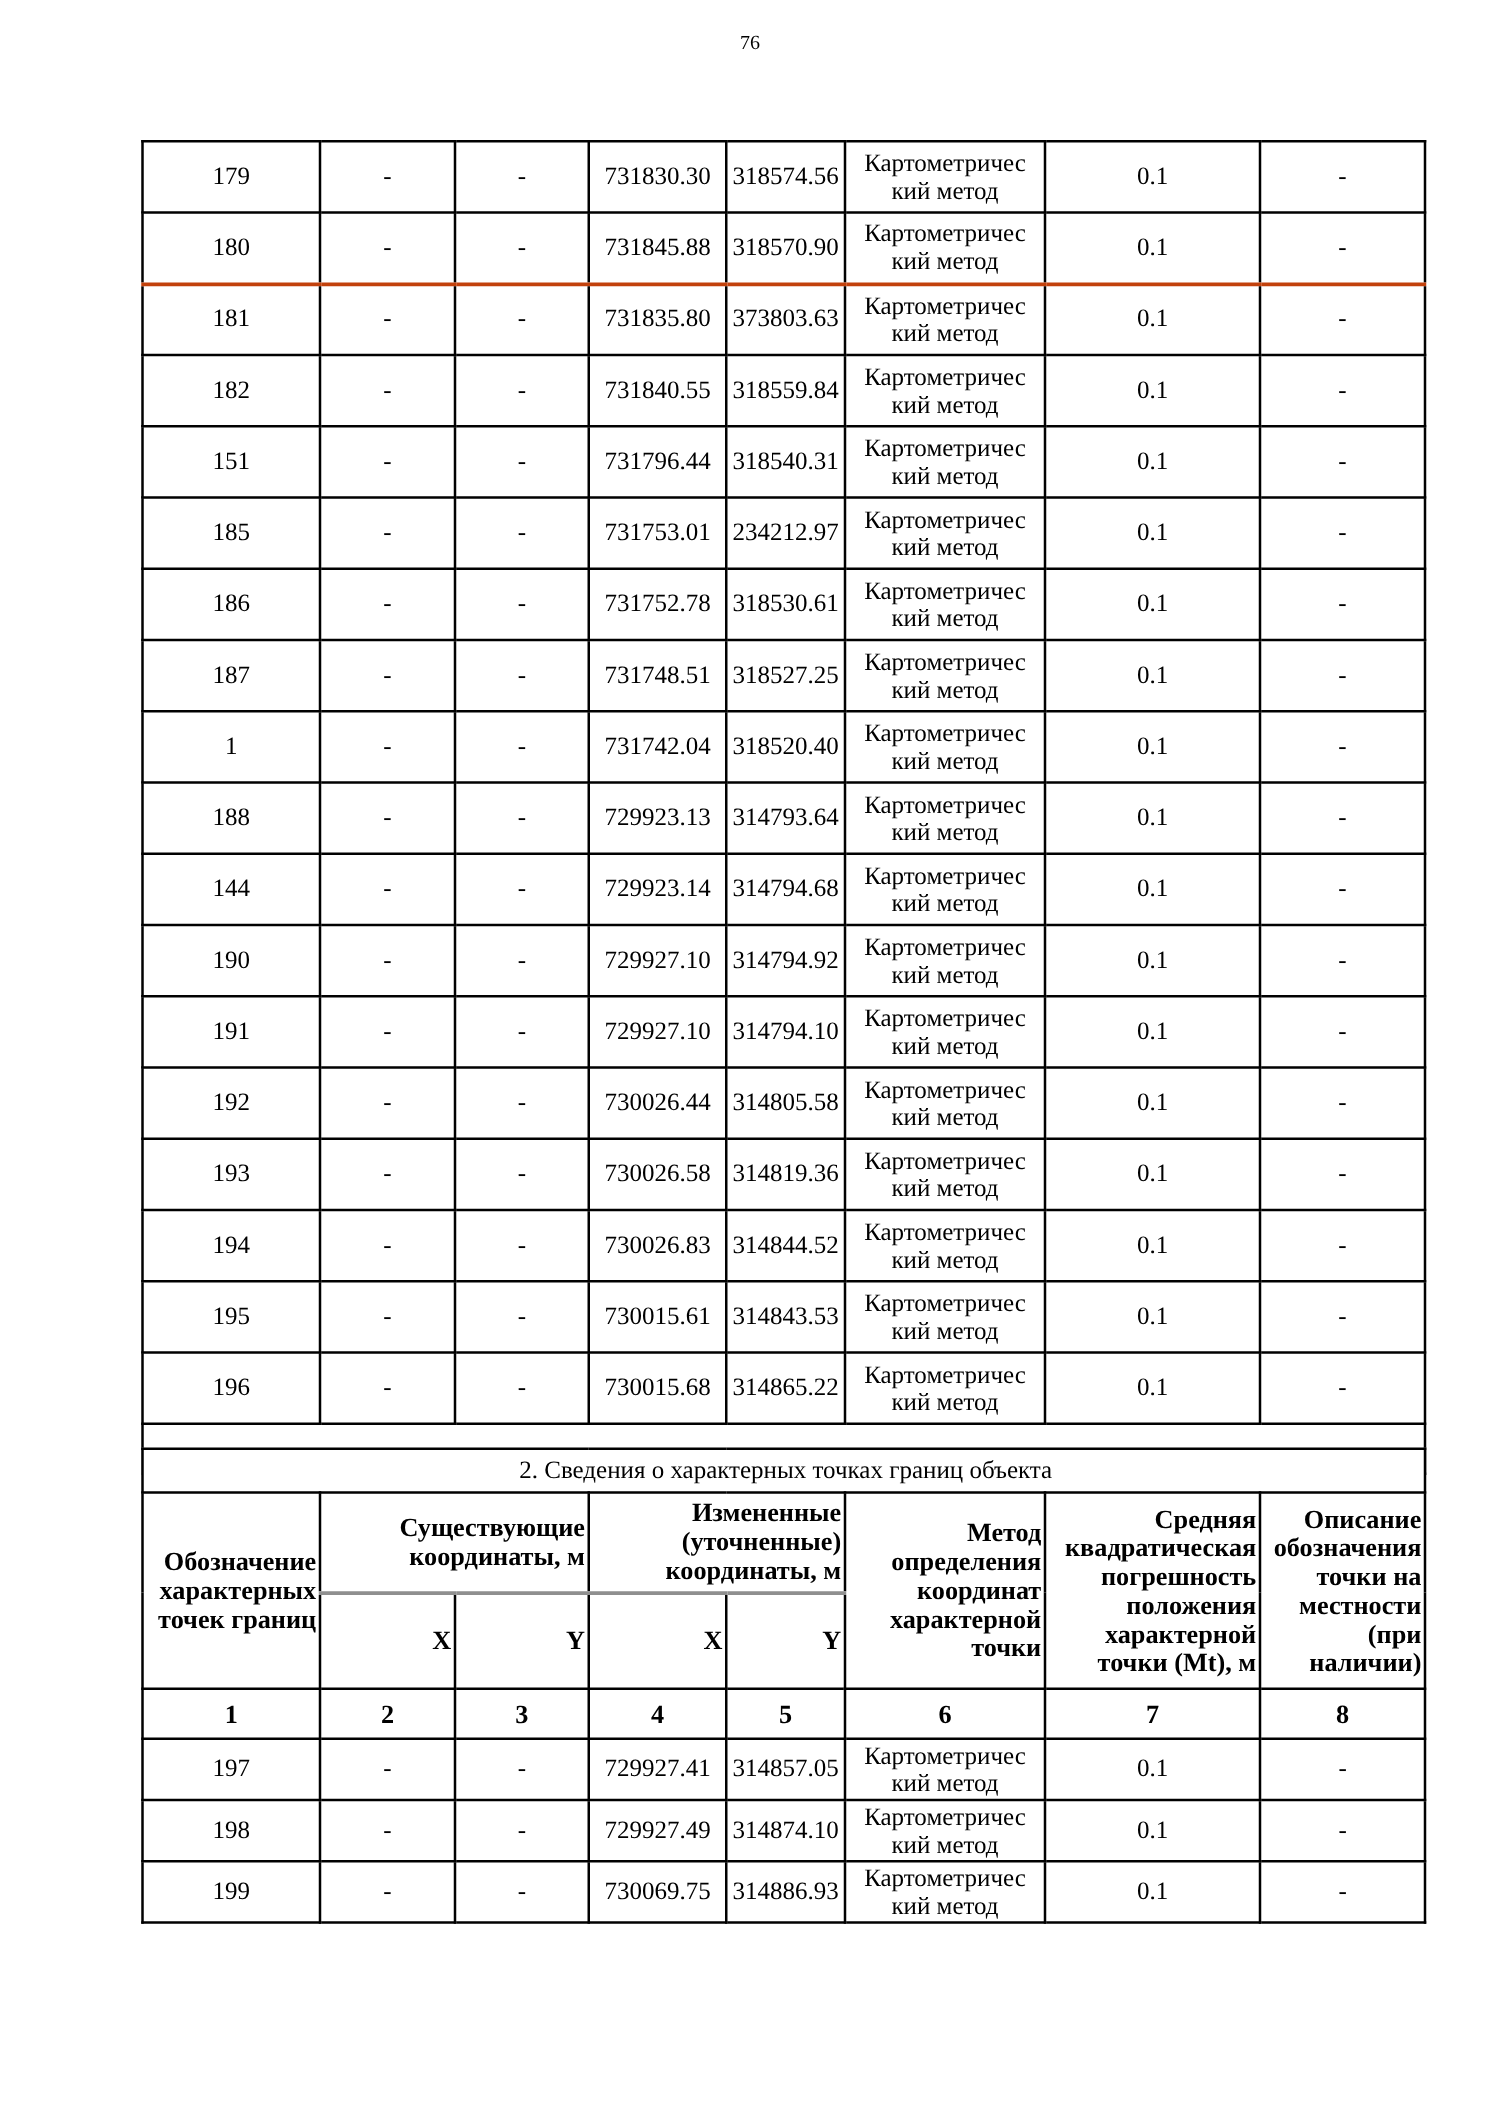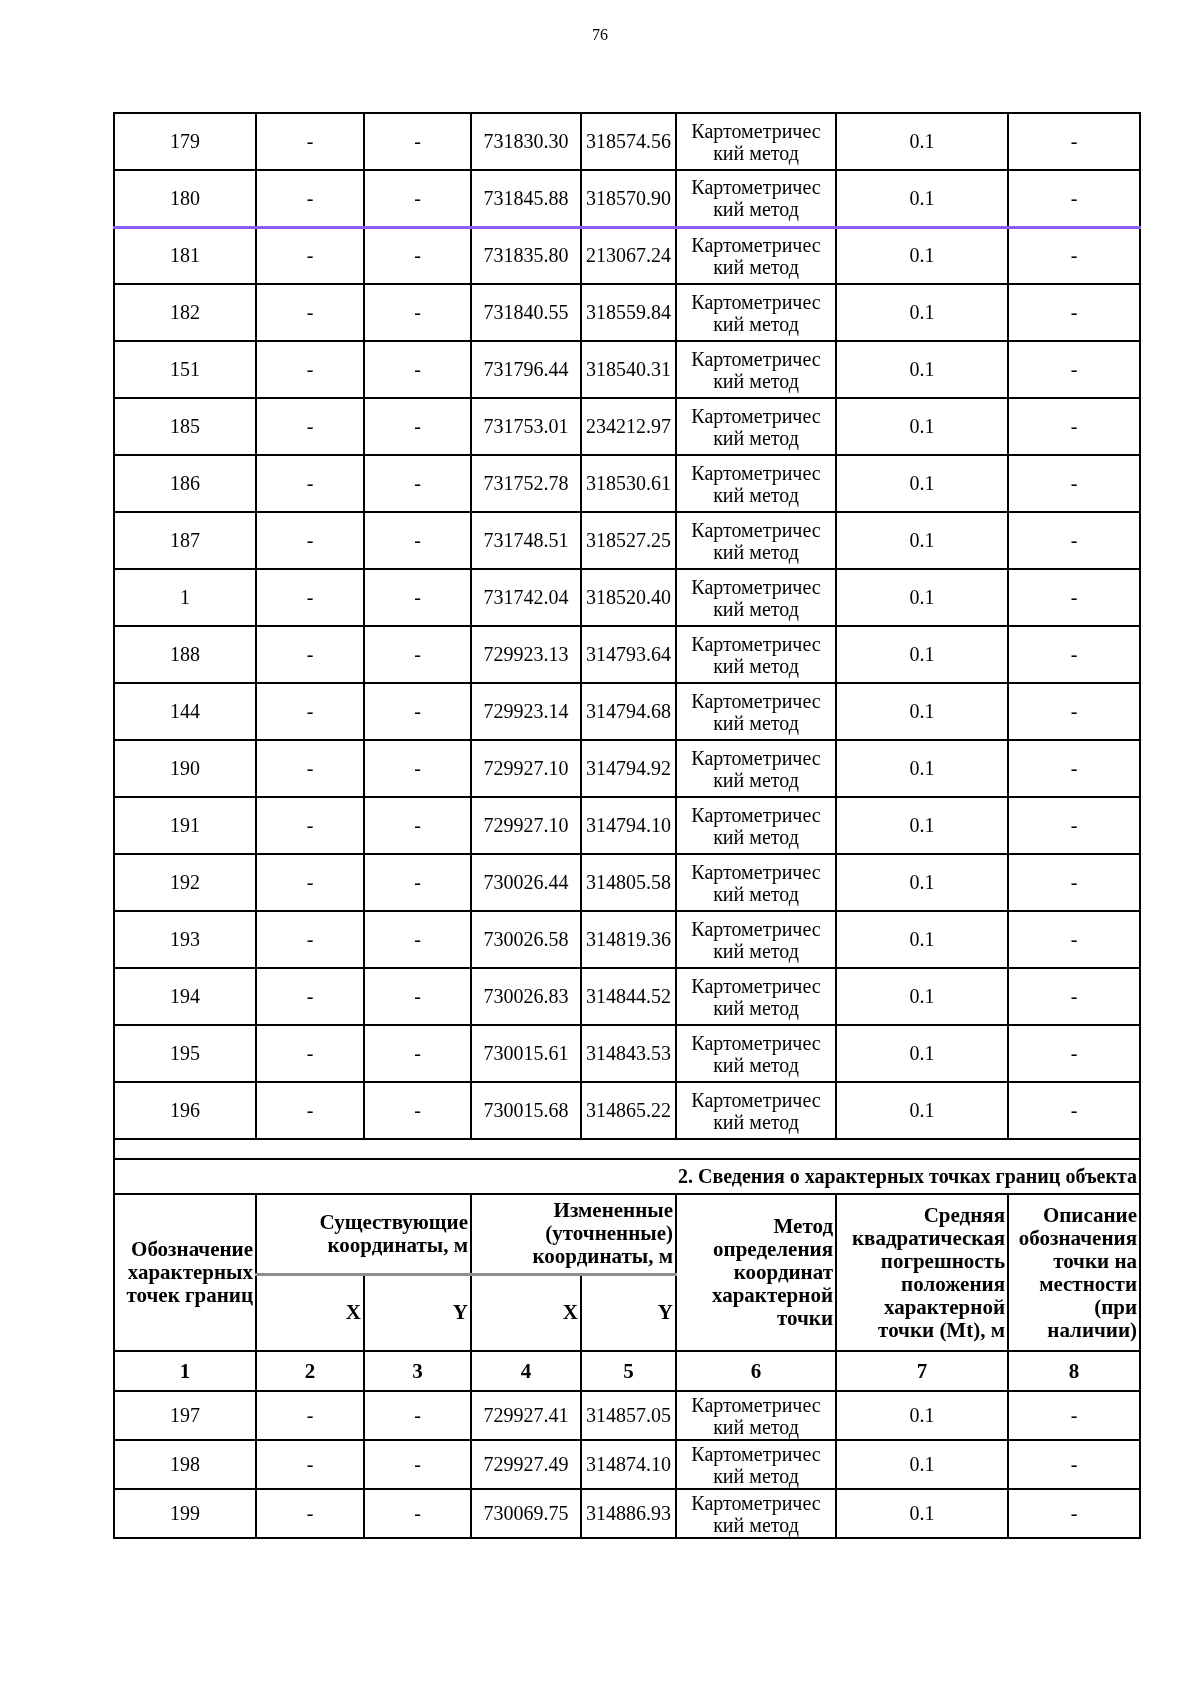--- a/index.html
+++ b/index.html
@@ -31,27 +31,27 @@
     padding:0 2px; line-height:23px;
     overflow:hidden;
   }
 
   
   col.c1{width:142px} col.c2{width:108px} col.c3{width:107px} col.c4{width:110px}
   col.c5{width:95px}  col.c6{width:160px} col.c7{width:172px} col.c8{width:132px}
 
   .t1 tbody.rows tr { height:57px; }
   
-  .t1 tbody.rows tr:nth-child(3) td { border-top:3px solid #8b5cf6; }
+  .t1 tbody.rows tr:nth-child(3) td { border-top:3px solid #c2410c; }
   .t1 .empty-row { height:40px; }
 
   .method span { display:block; line-height:22px; }
 
   .t2 .title-row td {
-    text-align:right; padding-left:5px; height:35px; font-weight:bold;
+    text-align:center; padding-left:5px; height:35px; font-weight:normal;
   }
   .t2 .grp-row { height:80px; }
   .t2 .sub-row { height:77px; }
   .t2 .sub-row td { border-top:3px solid #8f8f8f; }
   .t2 .hdr { font-weight:bold; font-size:21px; line-height:23px;text-align:right; }
   .t2 .nums-row { height:40px; }
   .t2 .nums-row td { font-weight:bold; font-size:21px; }
   .t2 tbody.rows tr { height:49px; }
 </style>
 </head>
@@ -100,21 +100,21 @@
           </td>
           <td>0.1</td>
           <td>-</td>
         </tr>
 
         <tr>
           <td>181</td>
           <td>-</td>
           <td>-</td>
           <td>731835.80</td>
-          <td>213067.24</td>
+          <td>373803.63</td>
           <td class="method">
             <span>Картометричес</span>
             <span>кий метод</span>
           </td>
           <td>0.1</td>
           <td>-</td>
         </tr>
 
         <tr>
           <td>182</td>

